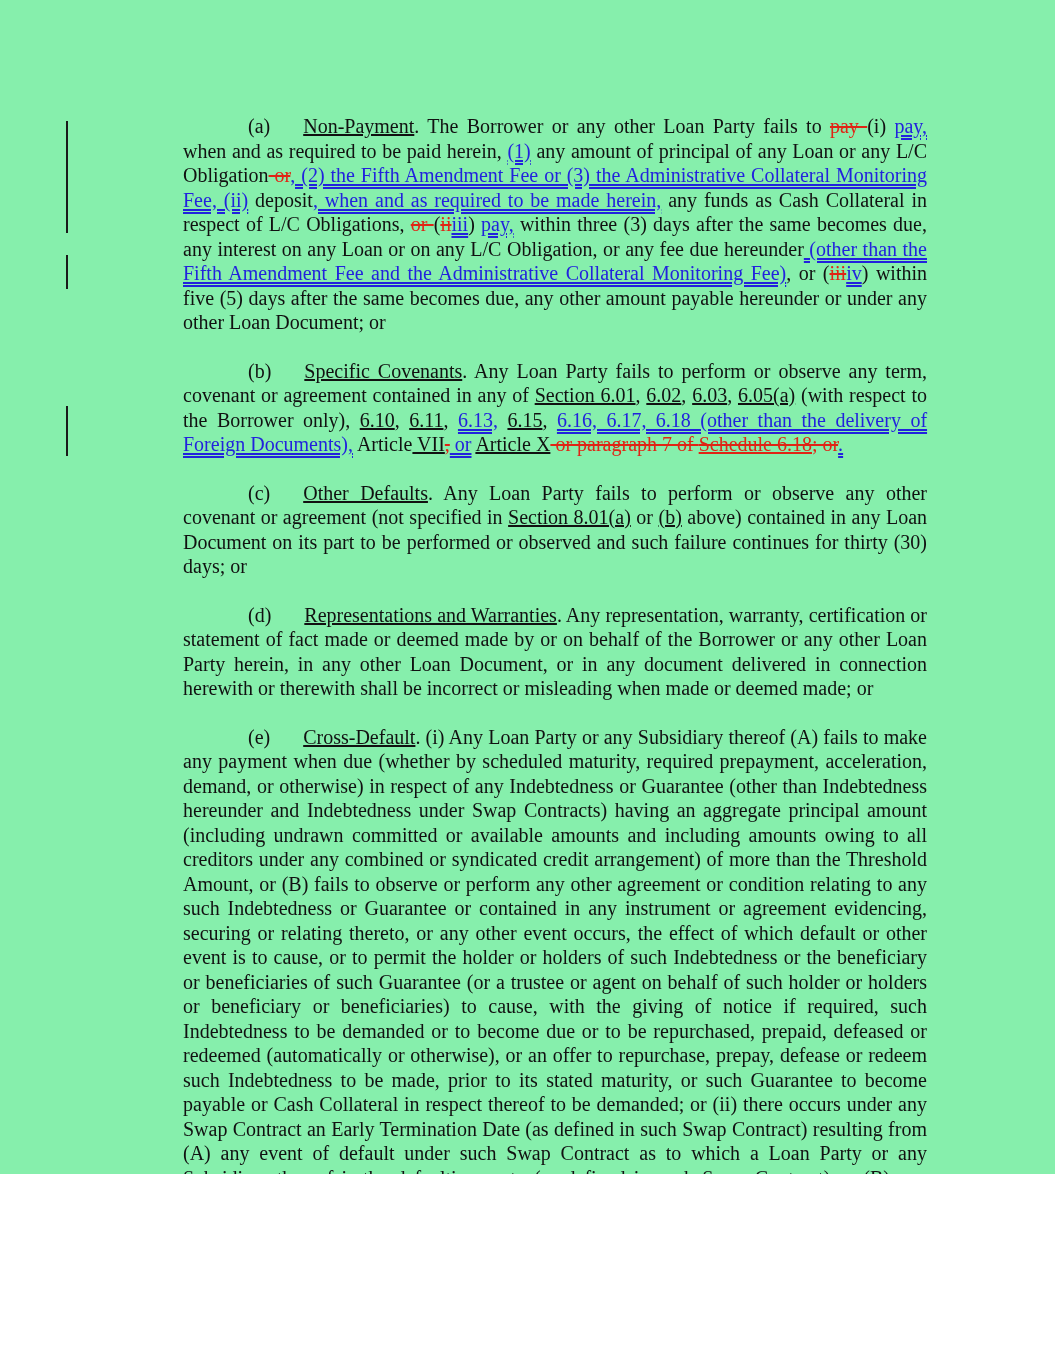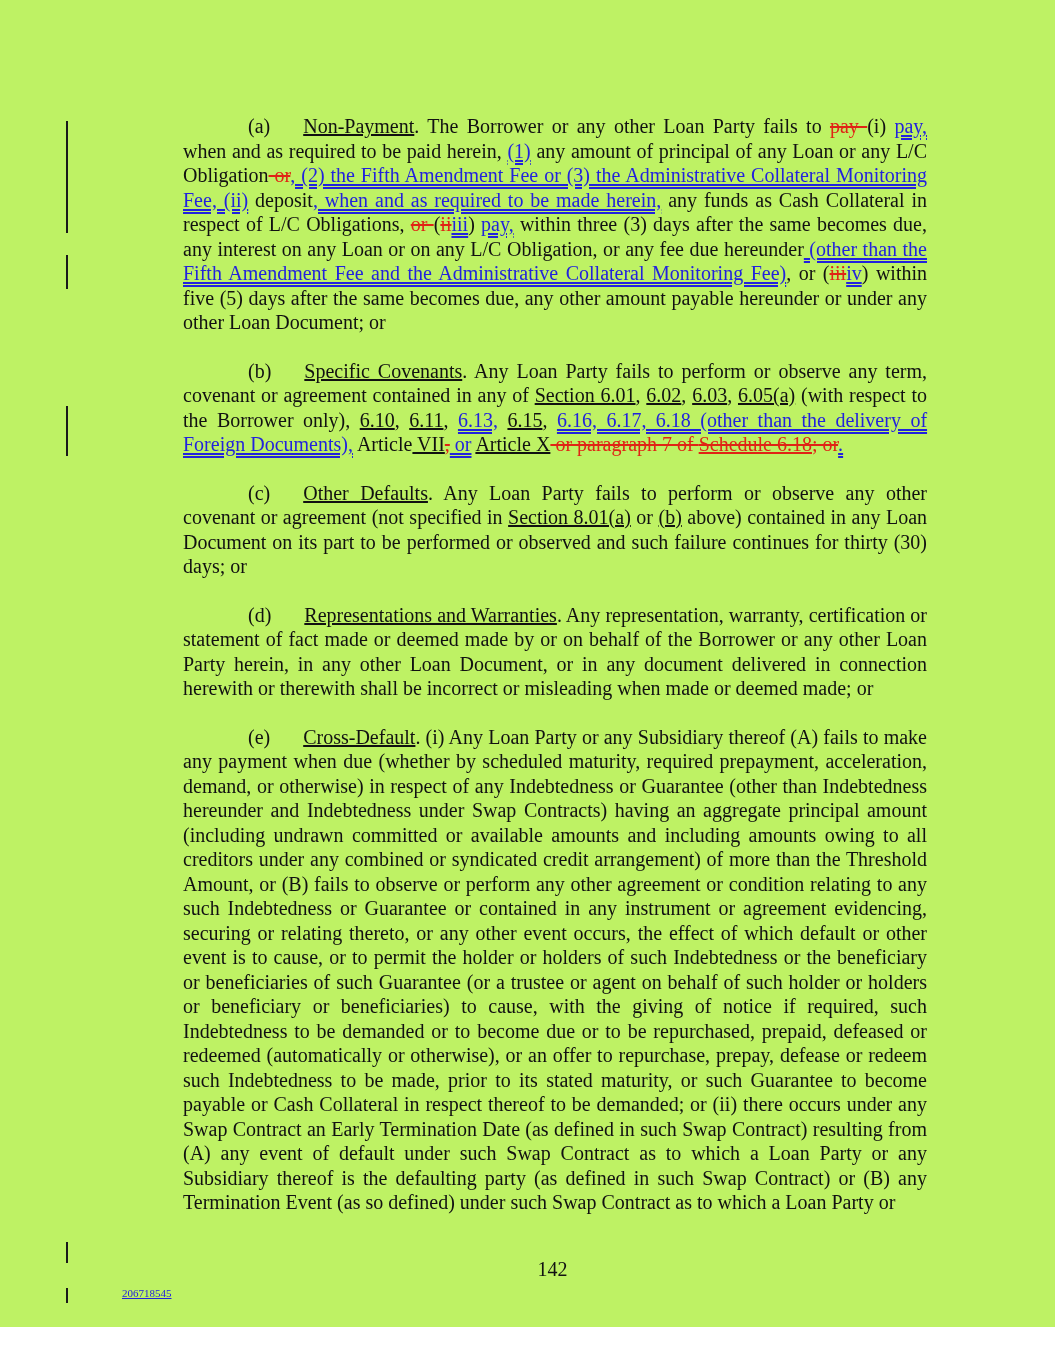--- a/index.html
+++ b/index.html
@@ -8,22 +8,22 @@
     --body-color: #111111;
   }
   html, body {
     margin: 0;
     padding: 0;
     background: #ffffff;
   }
   .page {
     position: relative;
     width: 1055px;
-    height: 1327px;
-    background: #bef264;
+    height: 1174px;
+    background: #86efac;
     overflow: hidden;
     font-family: "Liberation Serif", "DejaVu Serif", serif;
     color: var(--body-color);
   }
   .content {
     position: absolute;
     left: 183px;
     top: 114px;
     width: 744px;
   }

